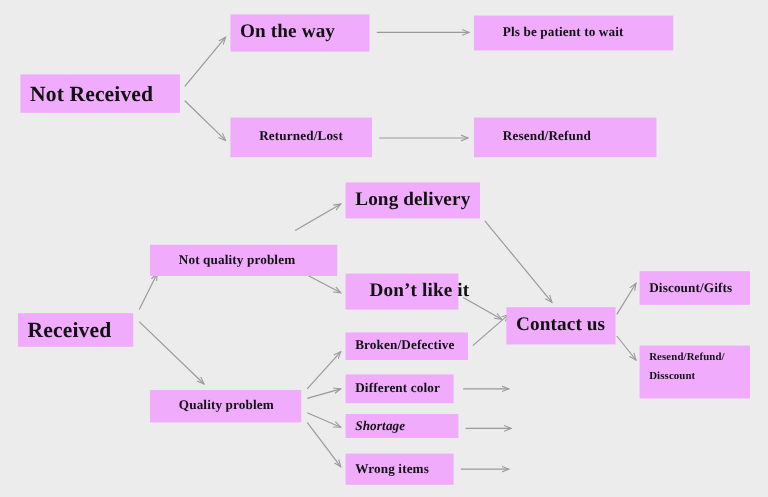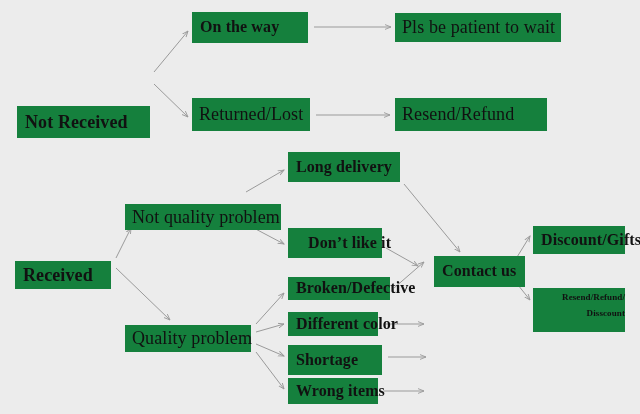--- a/index.html
+++ b/index.html
@@ -24,42 +24,42 @@
   .edge-layer {
     position: absolute;
     left: 0;
     top: 0;
     width: 640px;
     height: 414px;
     pointer-events: none;
   }
   .node {
     position: absolute;
-    background: #15803d;
+    background: #f0abfc;
     color: #111111;
     display: flex;
     align-items: center;
     justify-content: flex-start;
     box-sizing: border-box;
     white-space: pre;
     line-height: 1.15;
     letter-spacing: 0.1px;
   }
   .node.two-line {
     display: block;
     white-space: normal;
   }
   .node .line {
     display: block;
   }
   .lvl-root   { font-size: 18px; font-weight: 700; padding-left: 8px; }
   .lvl-big    { font-size: 16px; font-weight: 700; padding-left: 8px; }
-  .lvl-mid    { font-size: 18px; font-weight: 400; padding-left: 7px; }
-  .lvl-small  { font-size: 16px; font-weight: 700; padding-left: 8px; }
-  .lvl-small2 { font-size: 9px;  font-weight: 700; padding: 4px 0 0 24px; text-align: right; }
+  .lvl-mid    { font-size: 11px; font-weight: 700; padding-left: 24px; }
+  .lvl-small  { font-size: 11px; font-weight: 700; padding-left: 8px; }
+  .lvl-small2 { font-size: 9px;  font-weight: 700; padding: 4px 0 0 8px; }
   .lvl-small2 .line { margin-bottom: 6px; }
 </style>
 </head>
 <body>
 
 <div id="diagram">
 
   <svg class="edge-layer" viewBox="0 0 640 414" width="640" height="414" xmlns="http://www.w3.org/2000/svg">
     <defs>
       <marker id="arrowhead" markerWidth="7" markerHeight="7" refX="6" refY="3" orient="auto" markerUnits="strokeWidth">
@@ -83,21 +83,21 @@
       <line x1="386" y1="248" x2="418" y2="266"></line>
       <line x1="394" y1="288" x2="424" y2="262"></line>
       <line x1="386" y1="324" x2="424" y2="324"></line>
       <line x1="388" y1="357" x2="426" y2="357"></line>
       <line x1="384" y1="391" x2="424" y2="391"></line>
       <line x1="514" y1="262" x2="530" y2="236"></line>
       <line x1="514" y1="280" x2="530" y2="300"></line>
     </g>
   </svg>
 
-  <div class="node lvl-root" style="left:17px; top:62px; width:133px; height:32px;margin-top:44px;">Not Received</div>
+  <div class="node lvl-root" style="left:17px; top:62px; width:133px; height:32px;">Not Received</div>
 
   <div class="node lvl-big" style="left:192px; top:12px; width:116px; height:31px;">On the way</div>
 
   <div class="node lvl-mid" style="left:395px; top:13px; width:166px; height:29px;">Pls be patient to wait</div>
 
   <div class="node lvl-mid" style="left:192px; top:98px; width:118px; height:33px;">Returned/Lost</div>
 
   <div class="node lvl-root" style="left:15px; top:261px; width:96px; height:28px;">Received</div>
 
   <div class="node lvl-mid" style="left:395px; top:98px; width:152px; height:33px;">Resend/Refund</div>
@@ -107,25 +107,25 @@
   <div class="node lvl-mid" style="left:125px; top:325px; width:126px; height:27px;">Quality problem</div>
 
   <div class="node lvl-big" style="left:288px; top:152px; width:112px; height:30px;">Long delivery</div>
 
   <div class="node lvl-big" style="left:288px; top:228px; width:94px; height:30px;padding-left:20px;">Don’t like it</div>
 
   <div class="node lvl-small" style="left:288px; top:277px; width:102px; height:23px;">Broken/Defective</div>
 
   <div class="node lvl-small" style="left:288px; top:312px; width:90px; height:24px;">Different color</div>
 
-  <div class="node lvl-small" style="left:288px; top:345px; width:94px; height:30px;">Shortage</div>
+  <div class="node lvl-small" style="left:288px; top:345px; width:94px; height:20px;font-style:italic;">Shortage</div>
 
   <div class="node lvl-small" style="left:288px; top:378px; width:90px; height:26px;">Wrong items</div>
 
-  <div class="node lvl-big" style="left:422px; top:256px; width:91px; height:31px;margin-left:12px;">Contact us</div>
+  <div class="node lvl-big" style="left:422px; top:256px; width:91px; height:31px;">Contact us</div>
 
   <div class="node lvl-small" style="left:533px; top:226px; width:92px; height:28px;">Discount/Gifts</div>
 
   <div class="node two-line lvl-small2" style="left:533px; top:288px; width:92px; height:44px;">
     <span class="line">Resend/Refund/</span>
     <span class="line">Disscount</span>
   </div>
 
 </div>
 

